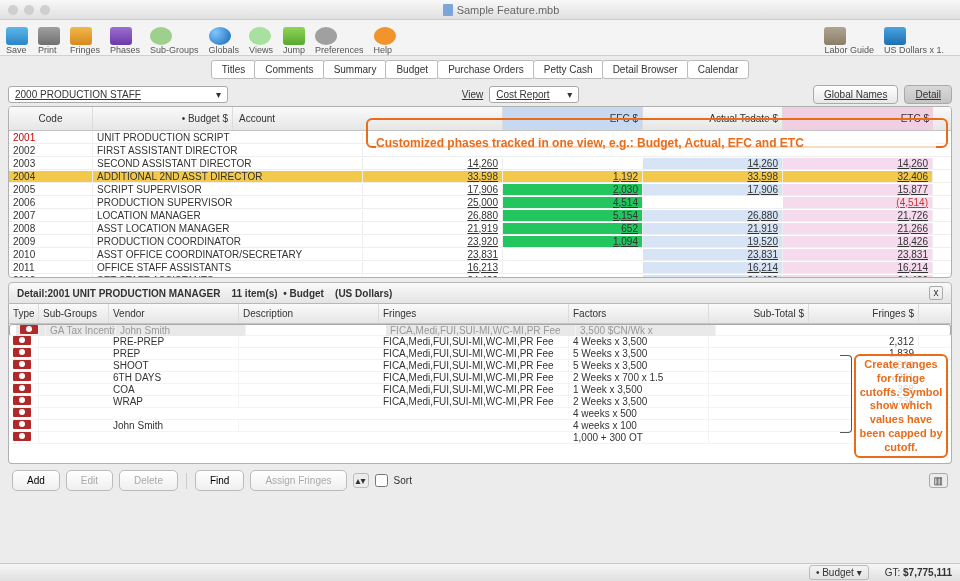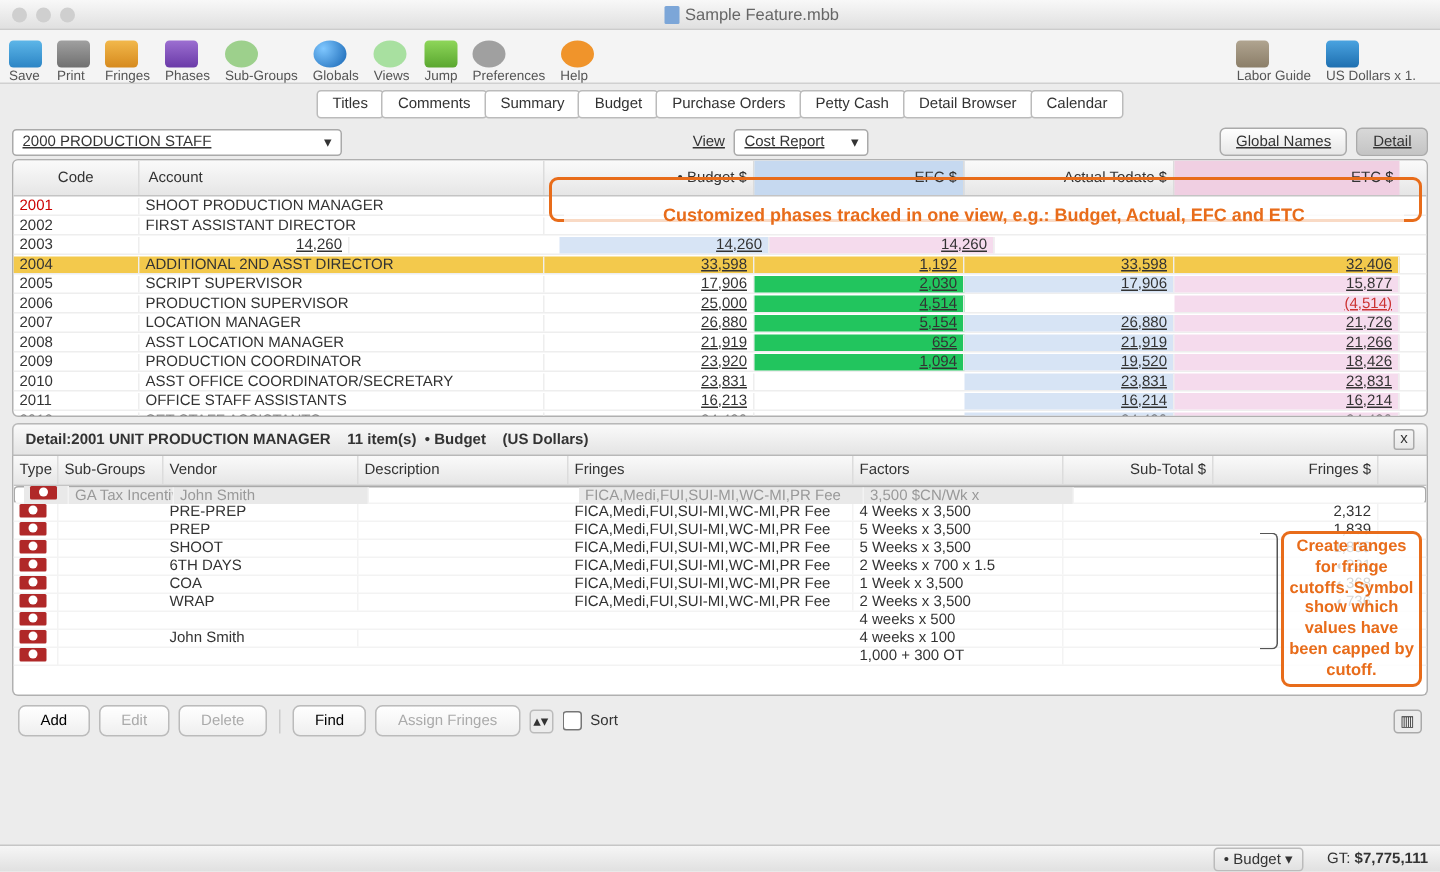--- a/index.html
+++ b/index.html
@@ -58,21 +58,21 @@
 .right { text-align:right; }
 .grow.sel-row .gc { background:#f3c94c; }
 .grow.red .col-code-c { color:#c00; }
 .cell-efc { background:#d7e4f5; }
 .cell-etc { background:#f5dbed; }
 .cell-act-hi { background:#22c55e; }
 .neg { color:#c33; }
 
 
 .annot1 { position:absolute; left:366px; top:118px; width:582px; height:30px; border:2px solid #e86c1a; border-radius:6px; pointer-events:none; }
-.annot1-text { position:absolute; left:376px; top:136px; width:560px; text-align:center; color:#e86c1a; font-size:12px; font-weight:600; background:rgba(255,255,255,0.75); pointer-events:none; }
+.annot1-text { position:absolute; left:376px; top:136px; width:560px; text-align:left; color:#e86c1a; font-size:12px; font-weight:600; background:rgba(255,255,255,0.75); pointer-events:none; }
 
 
 .detail-hdr { display:flex; align-items:center; background:linear-gradient(#fafafa,#e4e4e4); border:1px solid #b8b8b8; border-radius:4px 4px 0 0; margin:4px 8px 0 8px; padding:3px 8px; font-size:10px; font-weight:600; }
 .detail-hdr .xclose { margin-left:auto; border:1px solid #aaa; width:14px; height:14px; text-align:center; line-height:12px; border-radius:2px; cursor:pointer; font-weight:400; }
 
 
 .dgrid { background:#fff; border:1px solid #b0b0b0; border-top:none; margin:0 8px; height:160px; border-radius:0 0 4px 4px; overflow:hidden; }
 .dhead { display:flex; background:linear-gradient(#fafafa,#e6e6e6); border-bottom:1px solid #c4c4c4; font-size:10px; }
 .dhc { padding:4px; border-right:1px solid #dcdcdc; text-align:left; }
 .d-type{width:30px;} .d-sg{width:70px;} .d-ven{width:130px;} .d-desc{width:140px;} .d-fr{width:190px;} .d-fac{width:140px;} .d-sub{width:100px; text-align:right;} .d-frg{width:110px; text-align:right;}
@@ -184,45 +184,46 @@
   <span>View</span>
   <div class="sel small"><span>Cost Report</span> <span style="float:right">▾</span></div>
   <div class="sp"></div>
   <div class="btn">Global Names</div>
   <div class="btn active">Detail</div>
 </div>
 
 <div class="grid">
   <div class="grid-head">
     <div class="gh col-code">Code</div>
+    <div class="gh col-b">• Budget $</div>
     <div class="gh col-acct">Account</div>
-    <div class="gh col-b">• Budget $</div>
     <div class="gh col-efc">EFC $</div>
     <div class="gh col-a">Actual Todate $</div>
     <div class="gh col-etc">ETC $</div>
   </div>
   <div class="grid-body" id="grid-body">
       <div class="grow red">
         <div class="gc col-code col-code-c">2001</div>
-        <div class="gc col-acct">SHOOT PRODUCTION MANAGER</div>
+        <div class="gc col-acct">UNIT PRODUCTION SCRIPT</div>
         <div class="gc col-b right "></div>
         <div class="gc col-a right "></div>
         <div class="gc col-efc right cell-efc "></div>
         <div class="gc col-etc right cell-etc  "></div>
       </div>
       <div class="grow">
         <div class="gc col-code col-code-c">2002</div>
         <div class="gc col-acct">FIRST ASSISTANT DIRECTOR</div>
         <div class="gc col-b right "></div>
         <div class="gc col-a right "></div>
         <div class="gc col-efc right cell-efc "></div>
         <div class="gc col-etc right cell-etc  "></div>
       </div>
       <div class="grow">
         <div class="gc col-code col-code-c">2003</div>
+        <div class="gc col-acct">SECOND ASSISTANT DIRECTOR</div>
         <div class="gc col-b right under">14,260</div>
         <div class="gc col-a right "></div>
         <div class="gc col-efc right cell-efc under">14,260</div>
         <div class="gc col-etc right cell-etc  under">14,260</div>
       </div>
       <div class="grow sel-row">
         <div class="gc col-code col-code-c">2004</div>
         <div class="gc col-acct">ADDITIONAL 2ND ASST DIRECTOR</div>
         <div class="gc col-b right under">33,598</div>
         <div class="gc col-a right cell-act-hi under">1,192</div>

